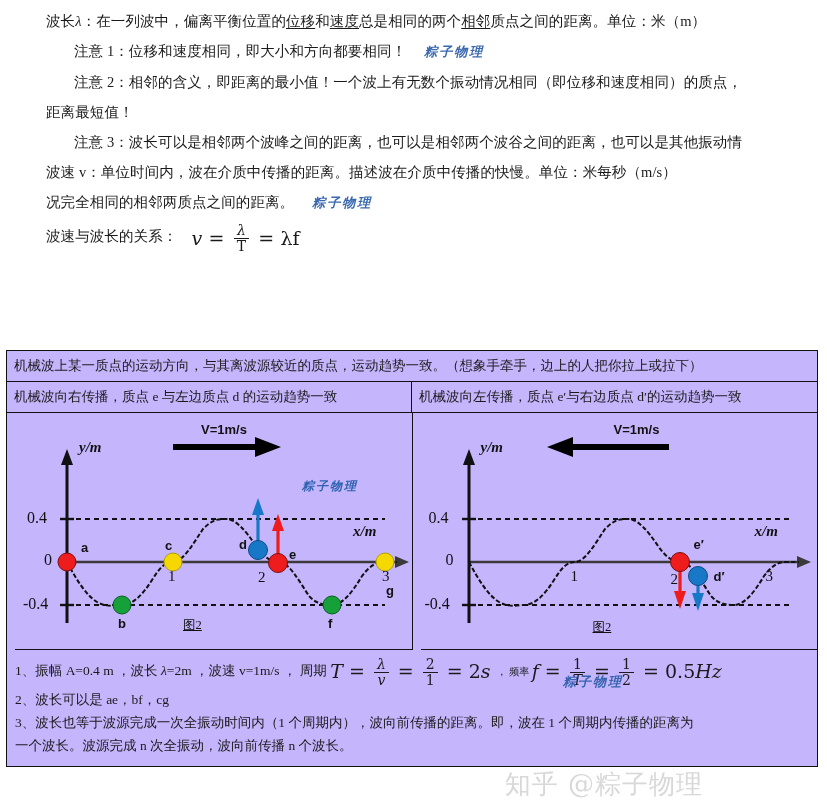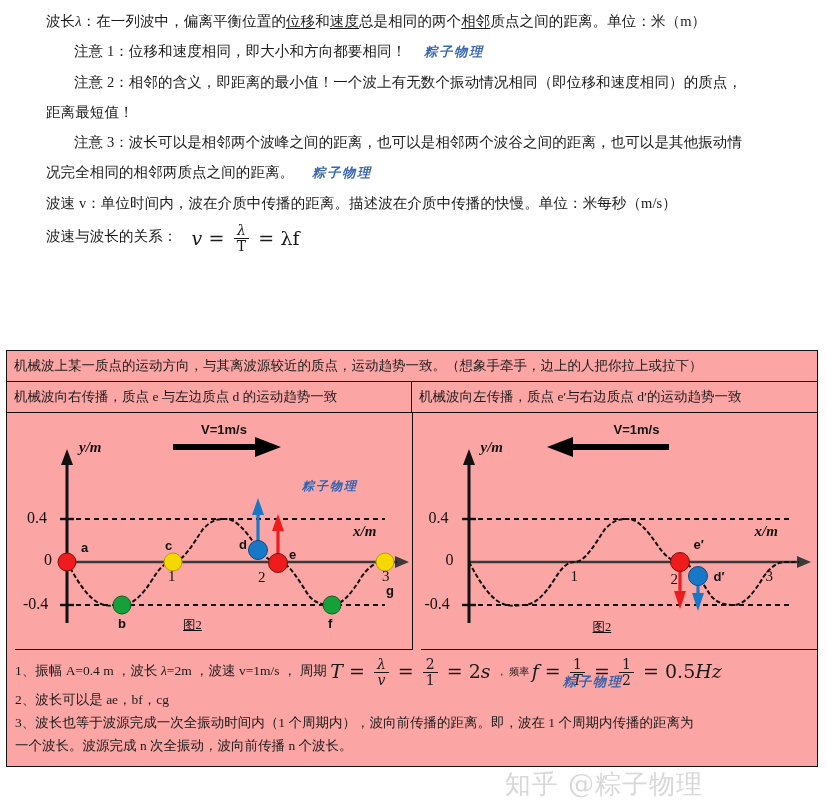--- a/index.html
+++ b/index.html
@@ -52,21 +52,21 @@
   .frac .num{display:block;padding:0 3px;}
   .frac .den{display:block;border-top:1.3px solid #1a1a1a;padding:0 3px;}
 
   
   .tbl{
     position:absolute;
     left:6px;top:350px;
     width:812px;
     border:1.6px solid #111;
     box-sizing:border-box;
-    background:#fca5a5;
+    background:#c4b5fd;
   }
   .trow{display:flex;}
   .tcell{
     box-sizing:border-box;
     padding:5px 7px;
     font-size:13.5px;
     line-height:20px;
     white-space:nowrap;
   }
   .r-head .tcell{width:100%;border-bottom:1.4px solid #111;}
@@ -143,25 +143,25 @@
 
     <div class="pline">
       <span>距离最短值！</span>
     </div>
 
     <div class="pline ind">
       <span>注意 3：波长可以是相邻两个波峰之间的距离，也可以是相邻两个波谷之间的距离，也可以是其他振动情</span>
     </div>
 
     <div class="pline">
+      <span>波速 v：单位时间内，波在介质中传播的距离。描述波在介质中传播的快慢。单位：米每秒（m/s）</span>
+    </div>
+
+    <div class="pline">
       <span>况完全相同的相邻两质点之间的距离。</span><span class="wm">粽子物理</span>
-    </div>
-
-    <div class="pline">
-      <span>波速 v：单位时间内，波在介质中传播的距离。描述波在介质中传播的快慢。单位：米每秒（m/s）</span>
     </div>
 
     <div class="pline" style="line-height:36px;">
       <span>波速与波长的关系：</span><span class="math" style="margin-left:8px;">
         <span class="mvar">v</span>
         <span>=</span>
         <span class="frac">
           <span class="num mvar">λ</span>
           <span class="den">T</span>
         </span>

